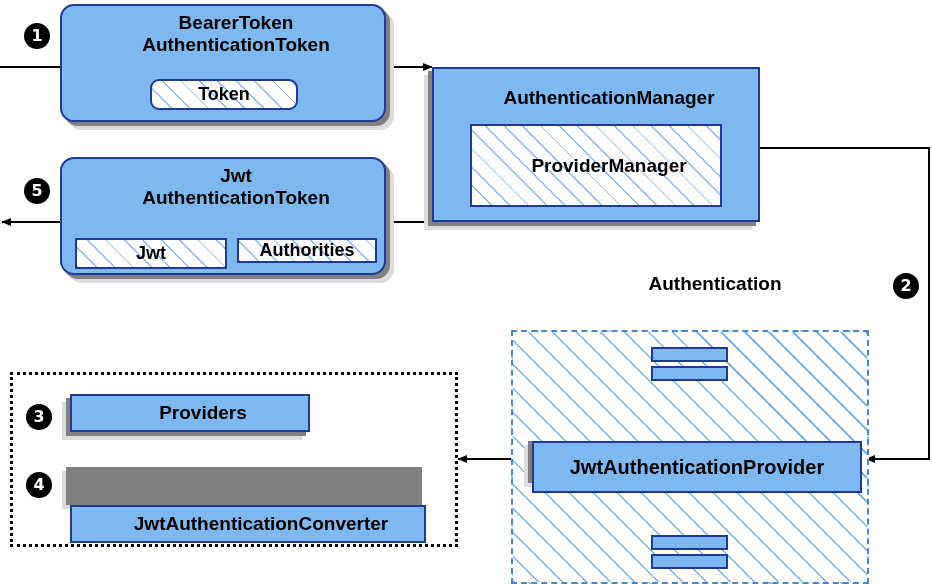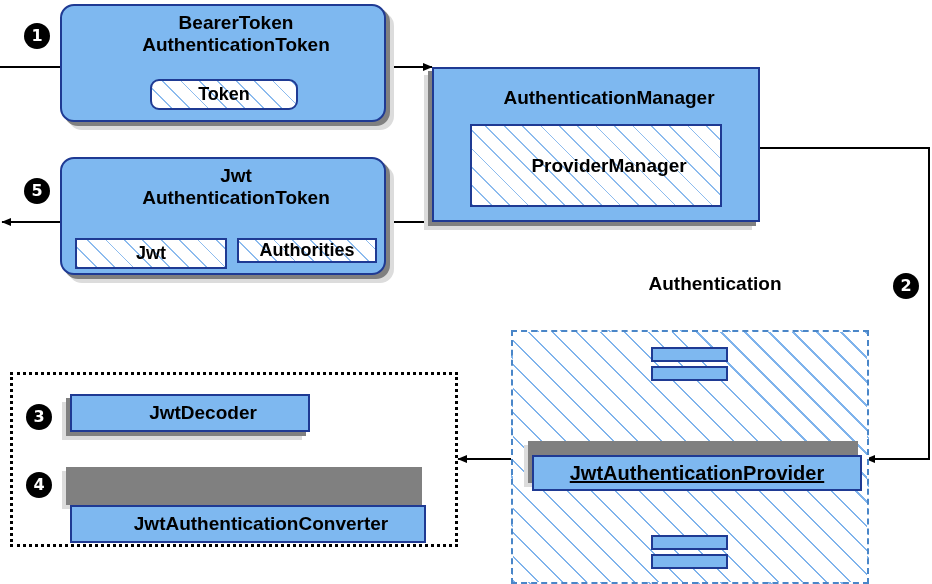--- a/index.html
+++ b/index.html
@@ -194,28 +194,28 @@
     <div>Authentication</div>
   </div>
 
   <div class="dash-hatch-box" style="left:511px;top:330px;width:358px;height:254px;"></div>
 
   <div class="bar" style="left:651px;top:347px;width:77px;height:15px;"></div>
   <div class="bar" style="left:651px;top:366px;width:77px;height:15px;"></div>
 
   <div class="shadow light" style="left:524px;top:445px;width:330px;height:42px;"></div>
   <div class="shadow" style="left:528px;top:441px;width:330px;height:42px;"></div>
-  <div class="node t20" style="left:532px;top:455px;width:330px;height:36px;text-decoration:underline;">JwtAuthenticationProvider</div>
+  <div class="node t20" style="left:532px;top:441px;width:330px;height:52px;">JwtAuthenticationProvider</div>
 
   <div class="bar" style="left:651px;top:535px;width:77px;height:15px;"></div>
   <div class="bar" style="left:651px;top:554px;width:77px;height:15px;"></div>
 
   <div class="dotted-box" style="left:10px;top:372px;width:448px;height:175px;"></div>
 
   <div class="shadow light" style="left:62px;top:402px;width:240px;height:38px;"></div>
   <div class="shadow" style="left:66px;top:398px;width:240px;height:38px;"></div>
-  <div class="node t19" style="left:70px;top:394px;width:240px;height:38px;">JwtDecoder</div>
+  <div class="node t19" style="left:70px;top:394px;width:240px;height:38px;">Providers</div>
 
   <div class="shadow light" style="left:62px;top:471px;width:356px;height:38px;"></div>
   <div class="shadow" style="left:66px;top:467px;width:356px;height:38px;"></div>
   <div class="node t19" style="left:70px;top:463px;width:356px;height:38px;margin-top:42px;">JwtAuthenticationConverter</div>
 
 </div>
 
 </body></html>

